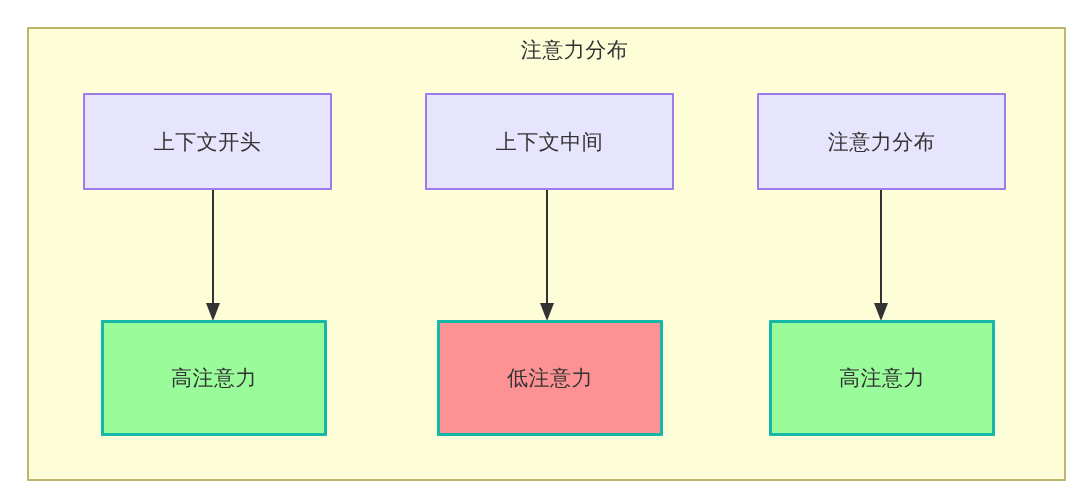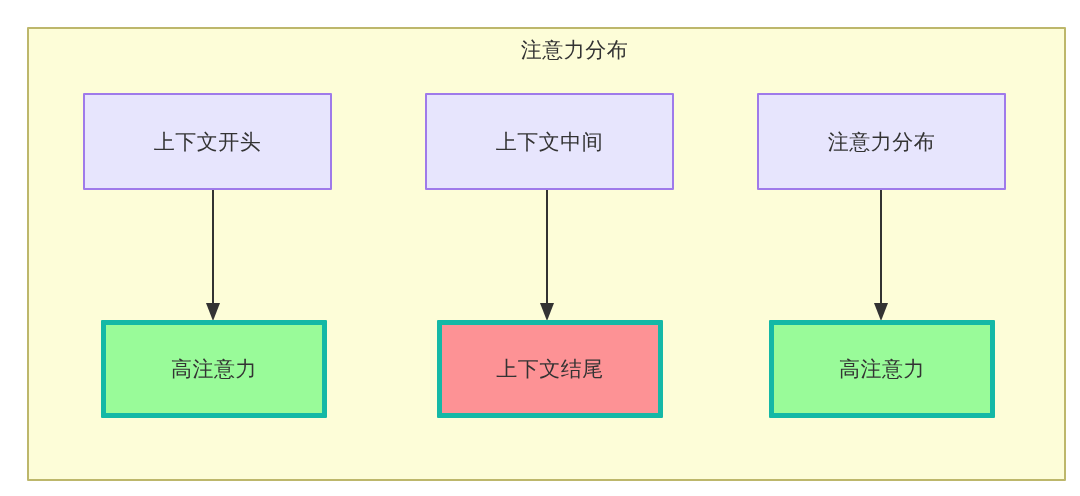--- a/index.html
+++ b/index.html
@@ -57,25 +57,25 @@
   }
   .node.src {
     background: #e7e5fd;
     border: 2px solid #9f7aea;
     border-radius: 1px;
     top: 93px;
     width: 249px;
     height: 97px;
   }
   .node.sink {
-    border: 5px solid #14b8a6;
+    border: 3px solid #14b8a6;
     border-radius: 1px;
     top: 320px;
     width: 226px;
-    height: 98px;
+    height: 116px;
     text-align: right;
   }
   .node.sink.high { background: #99fb99; }
   .node.sink.low  { background: #fd9295; }
 
   
   .col-a.src  { left: 83px; text-align: right; }
   .col-b.src  { left: 425px; align-items: center; }
   .col-c.src  { left: 757px; }
   .col-a.sink { left: 101px; }
@@ -137,20 +137,20 @@
       <line class="shaft" x1="9" y1="0" x2="9" y2="120"></line>
       <polygon class="head" points="9,131 2,113 16,113"></polygon>
     </svg>
   </div>
 
   <div class="node sink high col-a">
     <span>高注意力</span>
   </div>
 
   <div class="node sink low col-b">
-    <span>上下文结尾</span>
+    <span>低注意力</span>
   </div>
 
   <div class="node sink high col-c">
     <span>高注意力</span>
   </div>
 
 </div>
 
 </body></html>

